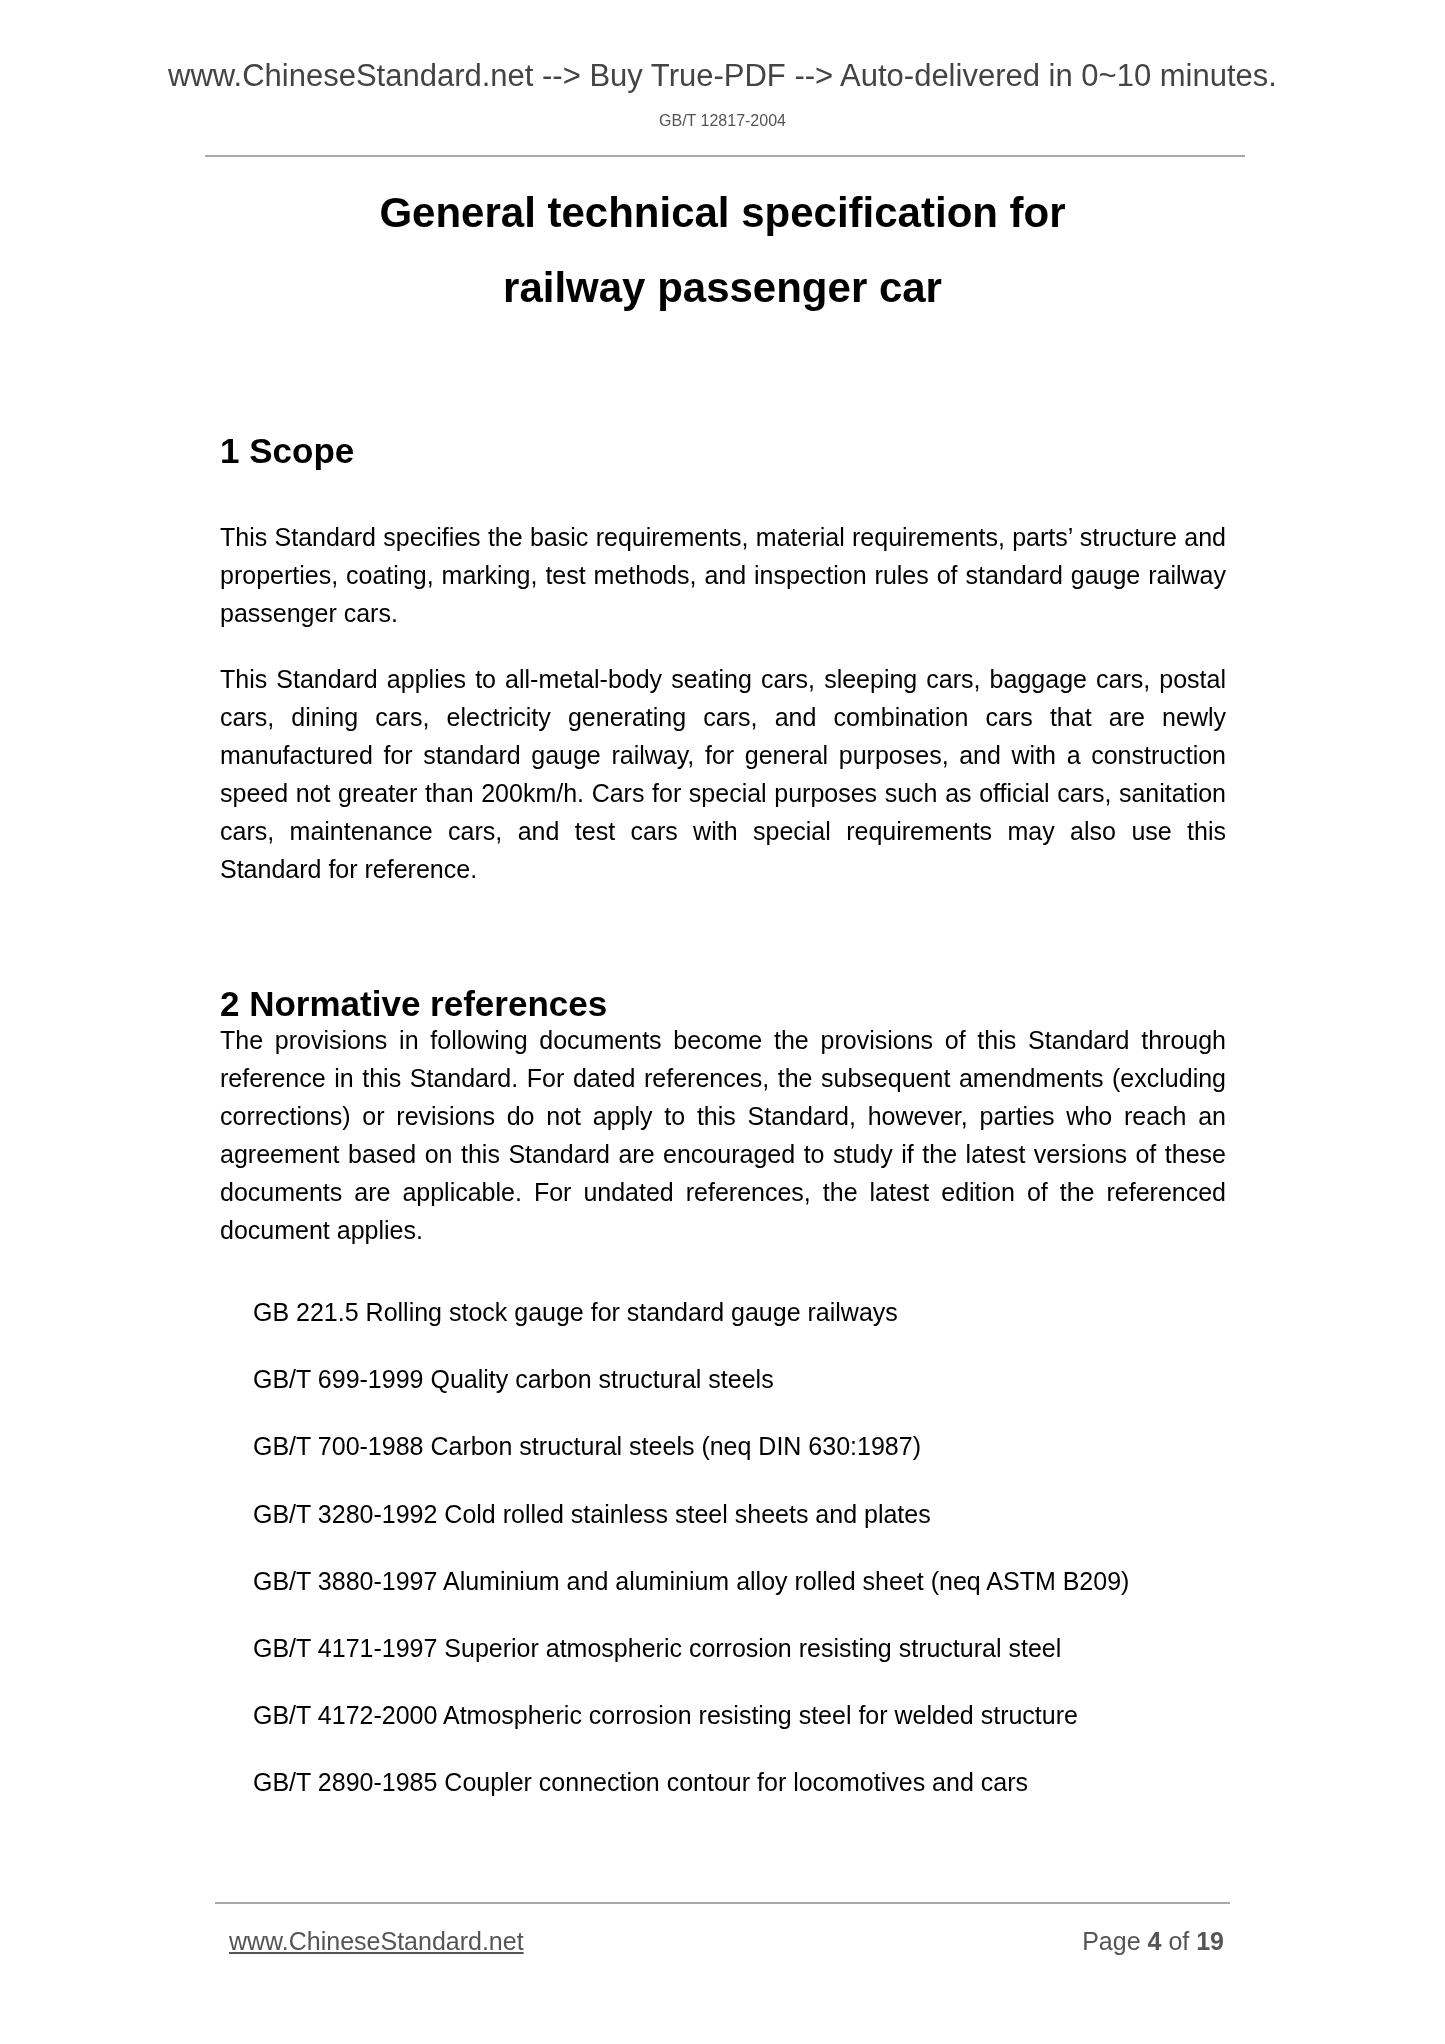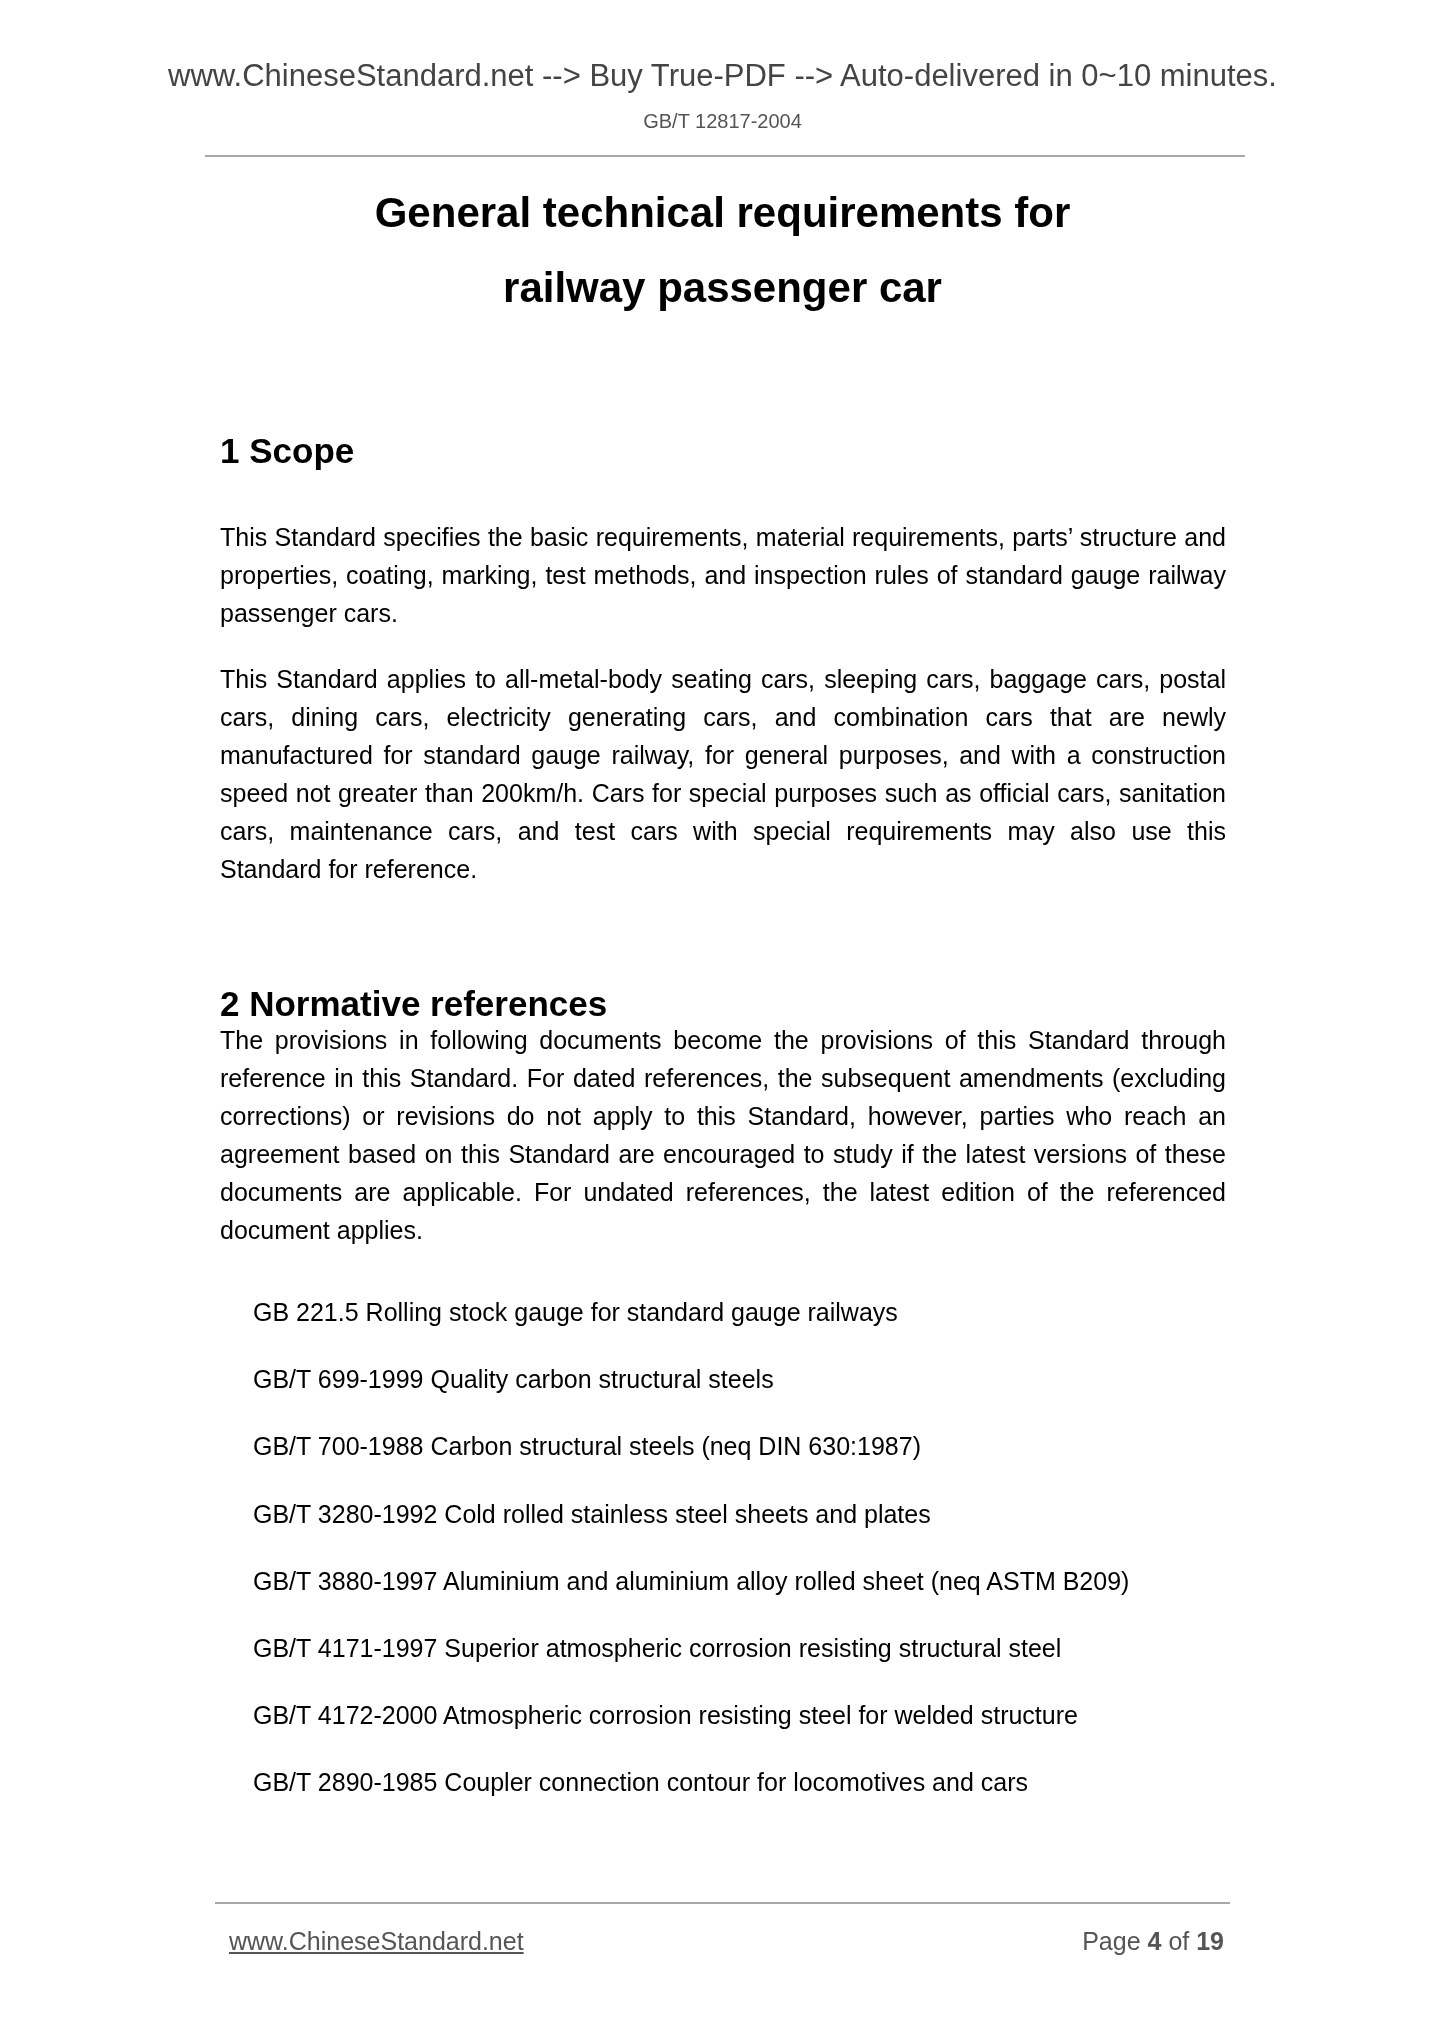--- a/index.html
+++ b/index.html
@@ -2,21 +2,21 @@
 <html><head>
 <meta charset="utf-8">
 <style>
   html, body { margin: 0; padding: 0; background: #ffffff; }
   body { width: 1445px; height: 2044px; position: relative; overflow: hidden;
          font-family: "Liberation Sans", sans-serif; color: #000; }
   .abs { position: absolute; }
   .hdr-top { left: 0; width: 1445px; top: 56px; text-align: center;
              font-size: 31px; color: #444; line-height: 40px; white-space: nowrap; }
   .hdr-std { left: 0; width: 1445px; top: 104px; text-align: center;
-             font-size: 20px; color: #555; line-height: 34px; }
+             font-size: 16px; color: #555; line-height: 34px; }
   .rule { height: 2px; background: #a8a8a8; }
   .rule-top { left: 205px; width: 1040px; top: 155px; }
   .title { left: 0; width: 1445px; text-align: center; font-weight: bold;
            font-size: 42px; line-height: 50px; }
   .title-1 { top: 188px; }
   .title-2 { top: 263px; }
   .h1 { left: 220px; font-weight: bold; font-size: 35px; line-height: 44px; white-space: nowrap; }
   .h-scope { top: 429px; }
   .h-norm { top: 934px; margin-top: 48px; }
   .para { left: 220px; width: 1006px; font-size: 25px; line-height: 38px;
@@ -32,21 +32,21 @@
   .ftr-page { right: 221px; top: 1926px; font-size: 25px; color: #555; line-height: 30px; }
   .ftr-page b { font-weight: bold; }
 </style>
 </head>
 <body>
 
 <div class="abs hdr-top">www.ChineseStandard.net --&gt; Buy True-PDF --&gt; Auto-delivered in 0~10 minutes.</div>
 <div class="abs hdr-std">GB/T 12817-2004</div>
 <div class="abs rule rule-top"></div>
 
-<div class="abs title title-1">General technical requirements for</div>
+<div class="abs title title-1">General technical specification for</div>
 <div class="abs title title-2">railway passenger car</div>
 
 <div class="abs h1 h-scope">1 Scope</div>
 <div class="abs para para-1">This Standard specifies the basic requirements, material requirements, parts’ structure and properties, coating, marking, test methods, and inspection rules of standard gauge railway passenger cars.</div>
 <div class="abs para para-2">This Standard applies to all-metal-body seating cars, sleeping cars, baggage cars, postal cars, dining cars, electricity generating cars, and combination cars that are newly manufactured for standard gauge railway, for general purposes, and with a construction speed not greater than 200km/h. Cars for special purposes such as official cars, sanitation cars, maintenance cars, and test cars with special requirements may also use this Standard for reference.</div>
 
 <div class="abs h1 h-norm">2 Normative references</div>
 <div class="abs para para-3">The provisions in following documents become the provisions of this Standard through reference in this Standard. For dated references, the subsequent amendments (excluding corrections) or revisions do not apply to this Standard, however, parties who reach an agreement based on this Standard are encouraged to study if the latest versions of these documents are applicable. For undated references, the latest edition of the referenced document applies.</div>
 
 <ul class="abs refs">

